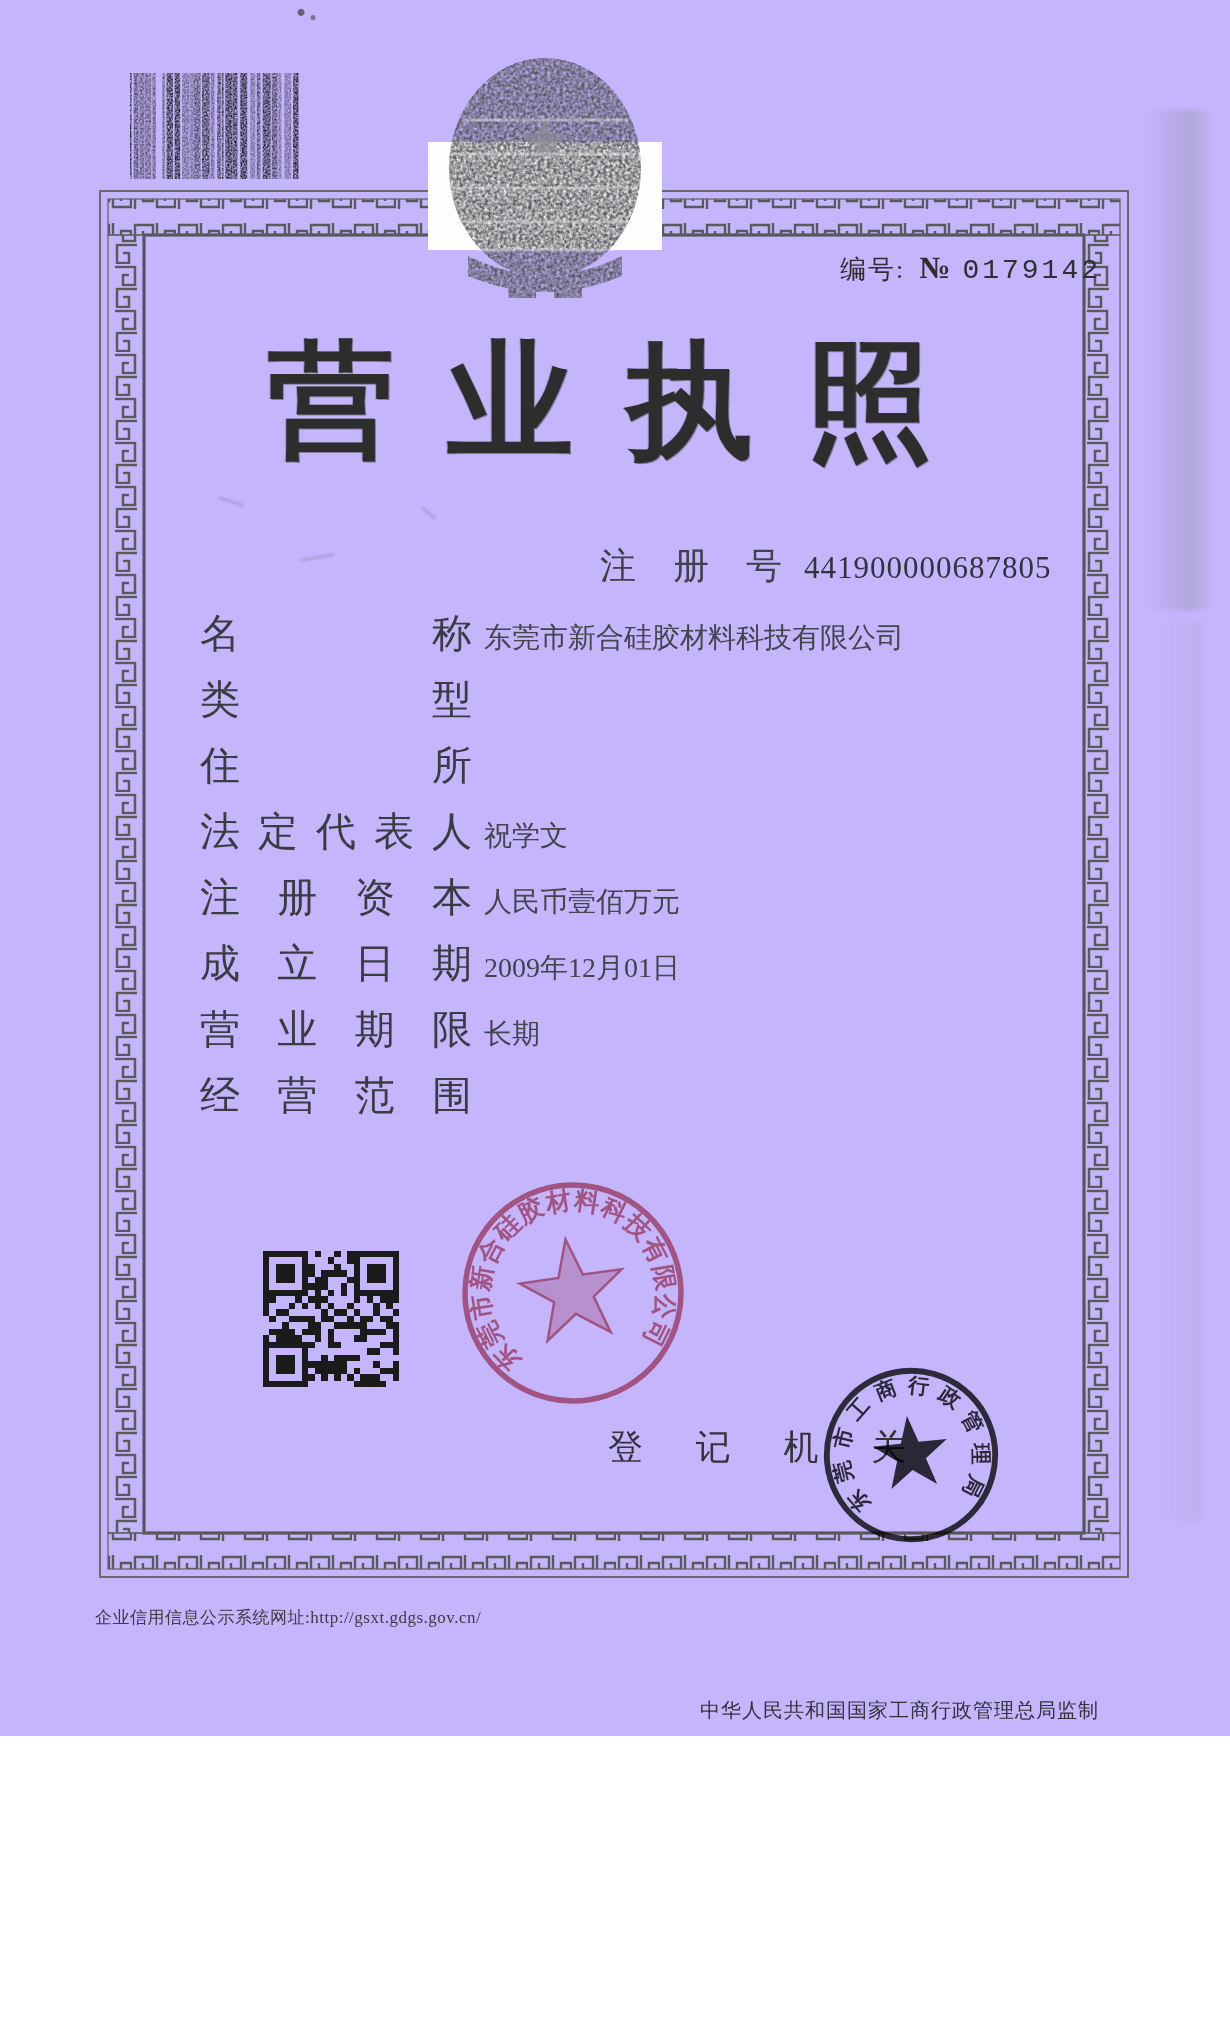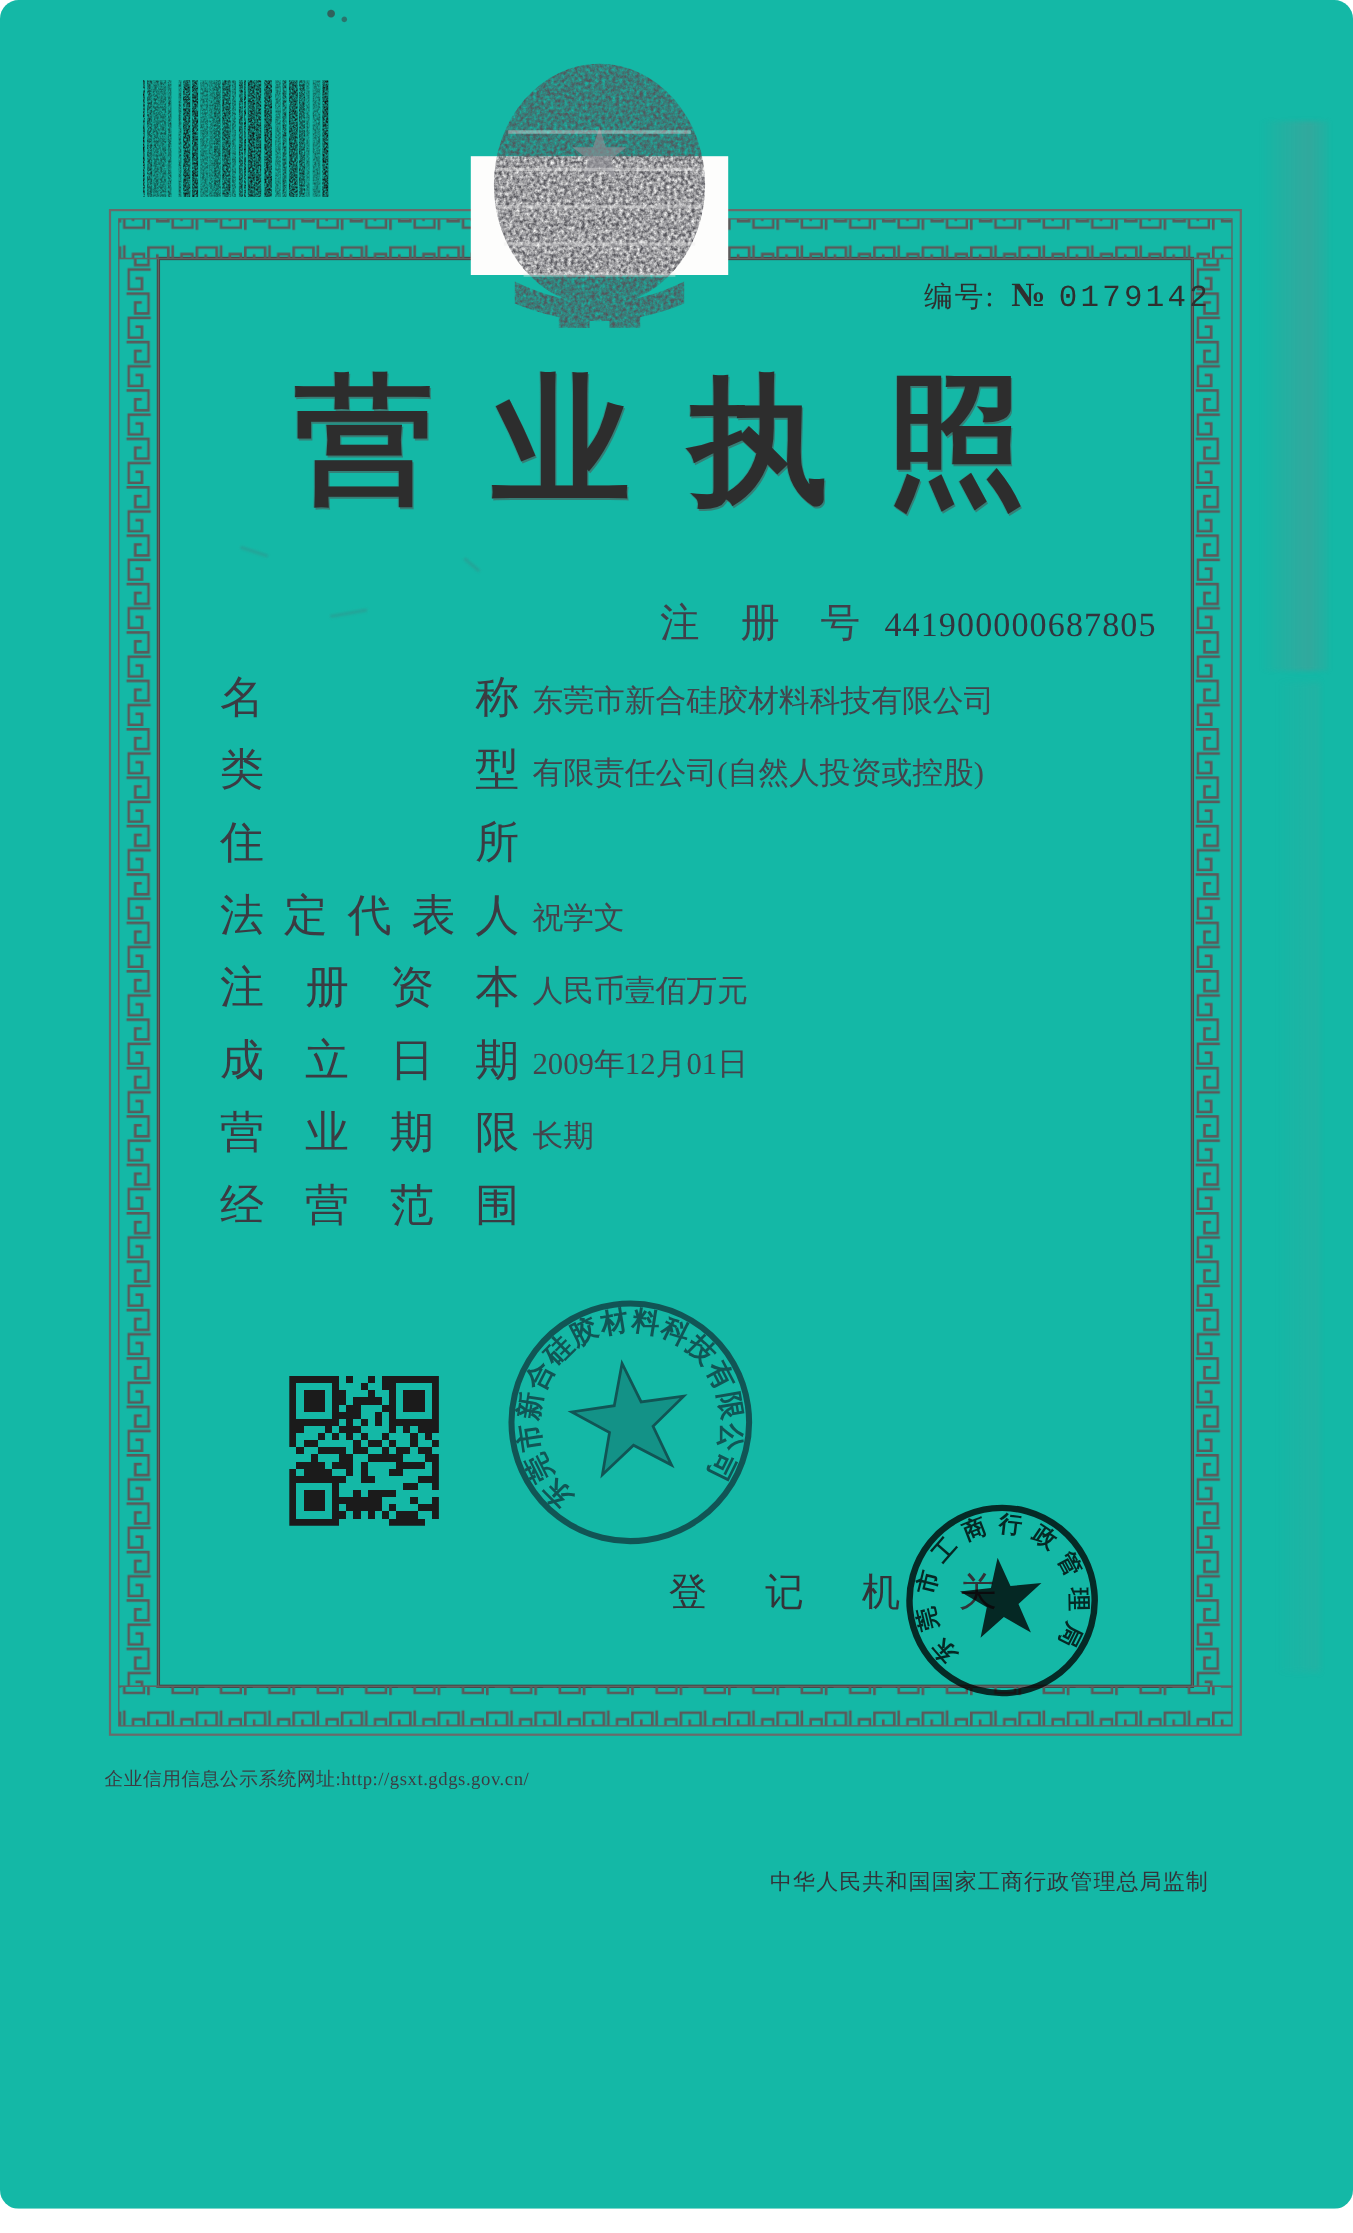--- a/index.html
+++ b/index.html
@@ -1,19 +1,19 @@
 <!DOCTYPE html>
 <html><head>
 <meta charset="utf-8">
 <style>
   html,body{margin:0;padding:0;background:#ffffff;}
   .page{
-    position:relative;width:1230px;height:2008px;background:#14b8a6;
+    position:relative;width:1230px;height:1736px;background:#c4b5fd;
     overflow:hidden;
-    font-family:"Liberation Serif","DejaVu Serif",serif;color:#3a3a3a;border-radius:17px;
+    font-family:"Liberation Serif","DejaVu Serif",serif;color:#3a3a3a;
   }
   .abs{position:absolute;}
   
   .border-svg{left:0;top:0;width:1230px;height:2030px;pointer-events:none;}
   
   .barcode-box{left:128px;top:70px;width:172px;height:112px;filter:blur(.4px) contrast(1.1);}
   .emblem-backing{left:428px;top:142px;width:234px;height:108px;background:#fdfdfc;}
   .emblem-box{left:432px;top:50px;width:226px;height:252px;filter:blur(.3px);}
   .serial-row{left:840px;top:250px;white-space:nowrap;color:#2f2f2f;}
   .serial-label{font-size:26px;letter-spacing:2px;}
@@ -188,21 +188,20 @@
           <span>名</span>
           <span>称</span>
         </div>
         <div class="field-value">东莞市新合硅胶材料科技有限公司</div>
       </div>
       <div class="field-row">
         <div class="field-label">
           <span>类</span>
           <span>型</span>
         </div>
-        <div class="field-value">有限责任公司(自然人投资或控股)</div>
       </div>
       <div class="field-row">
         <div class="field-label">
           <span>住</span>
           <span>所</span>
         </div>
       </div>
       <div class="field-row">
         <div class="field-label">
           <span>法</span>

